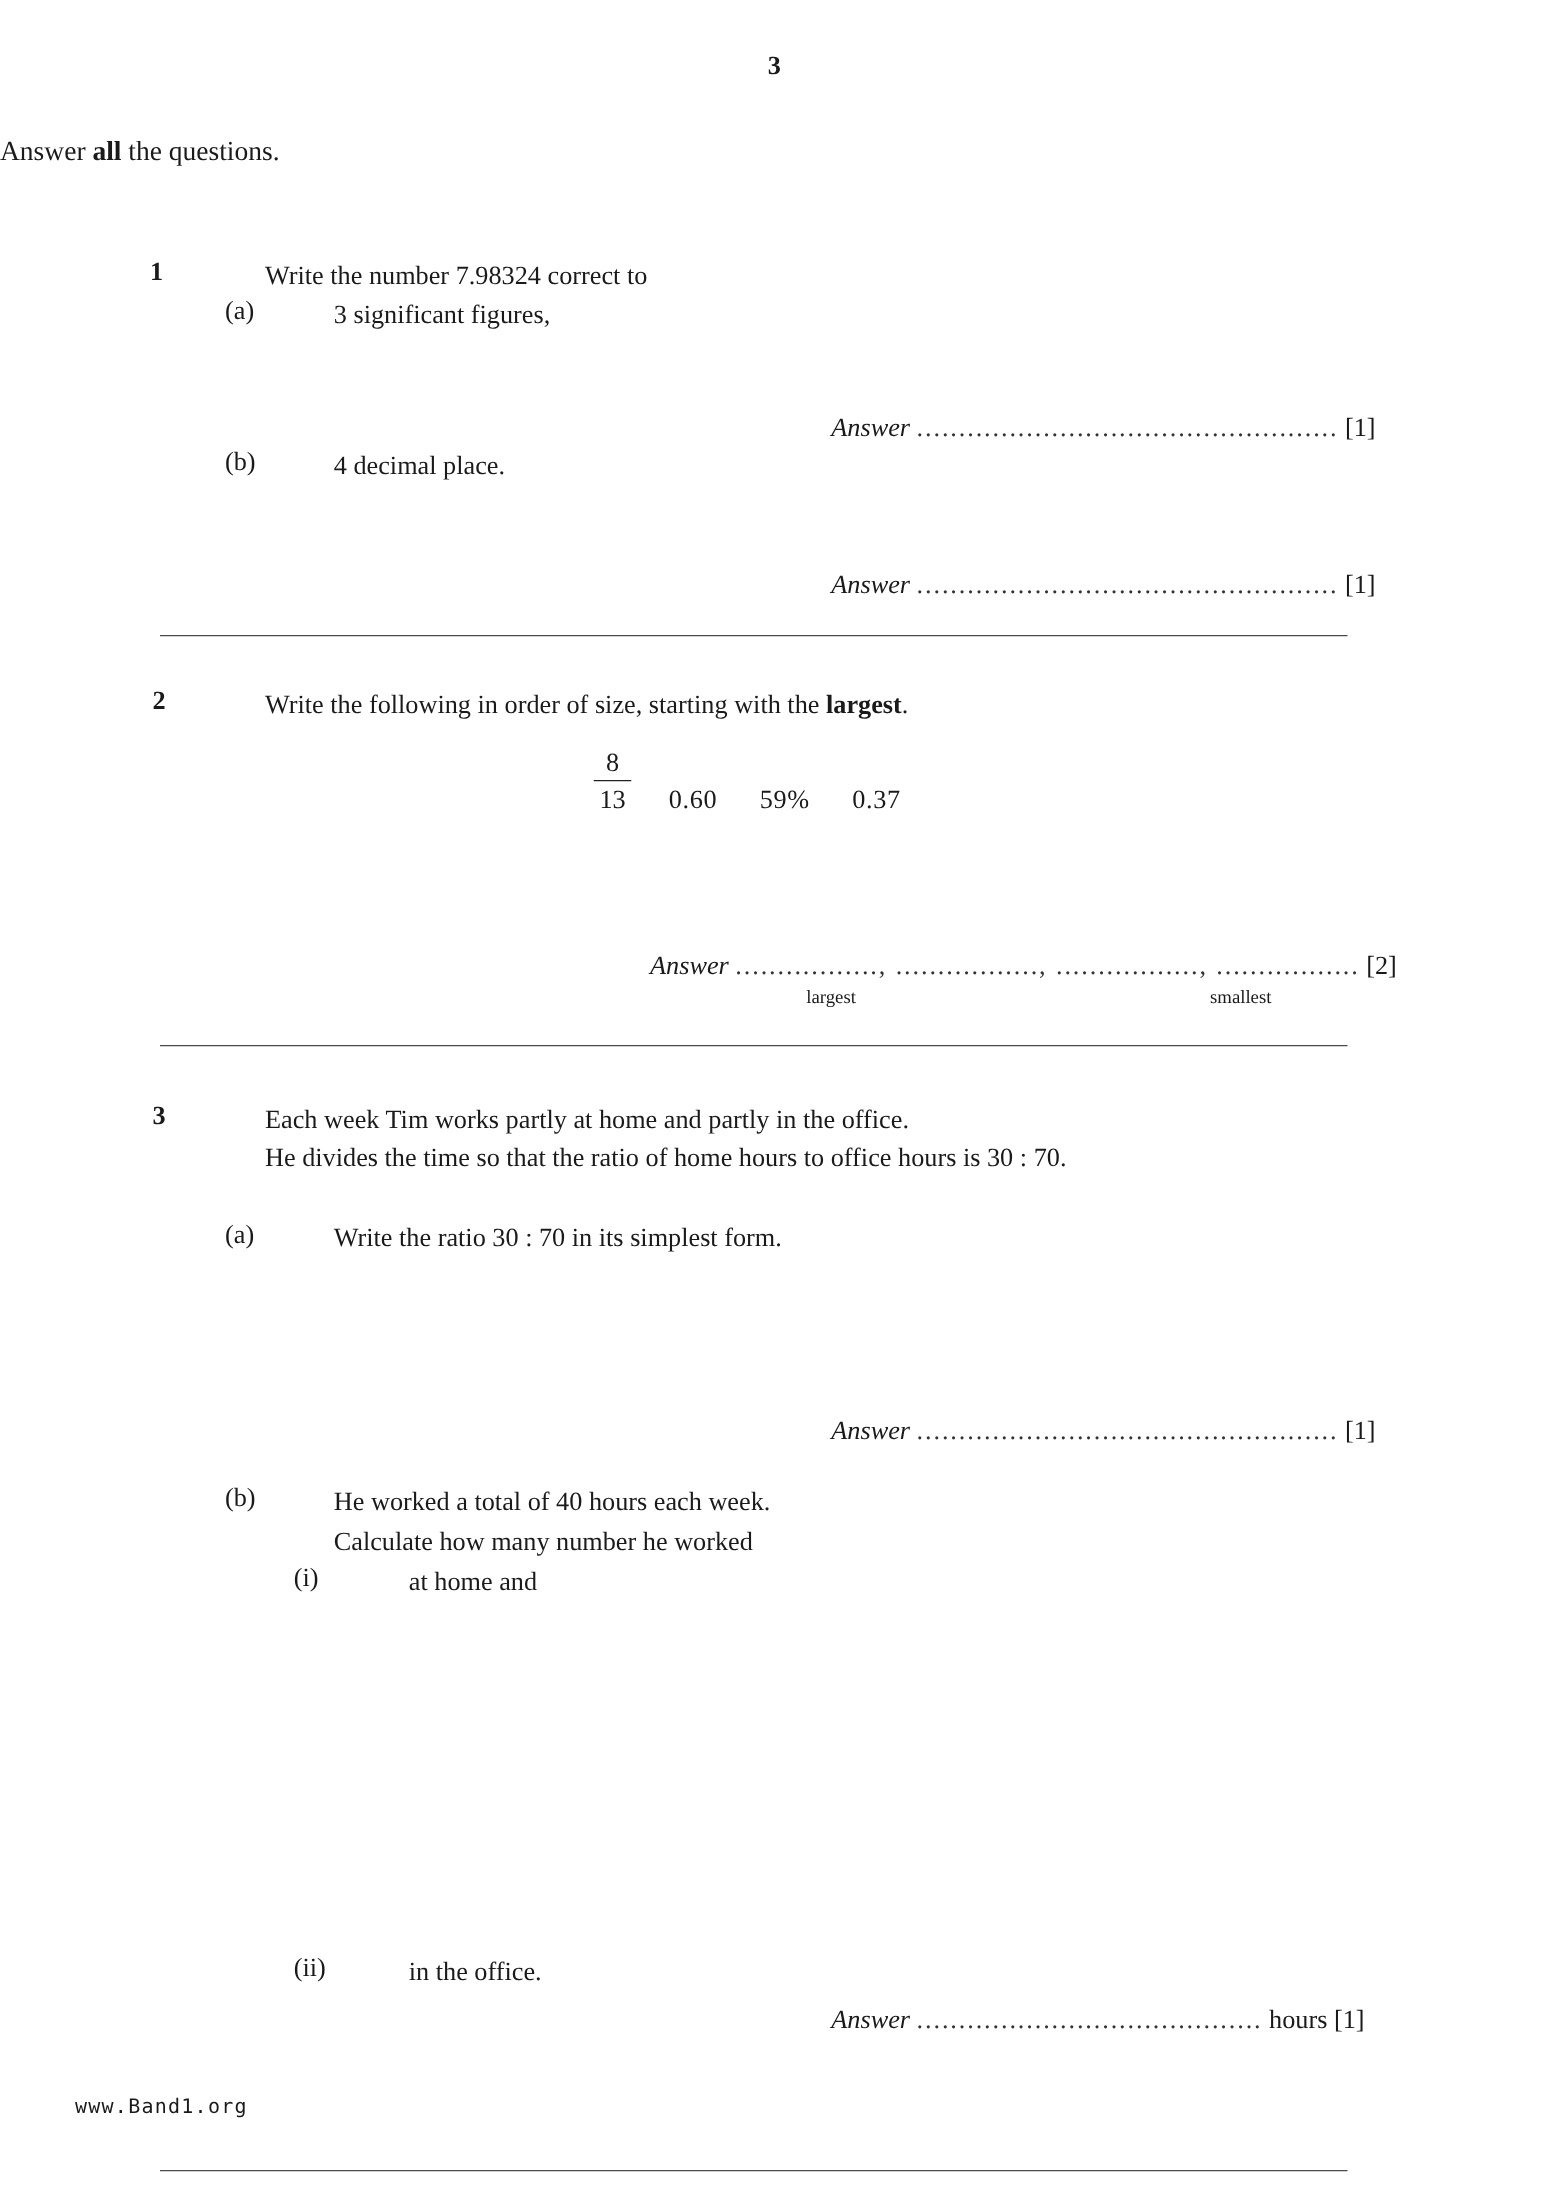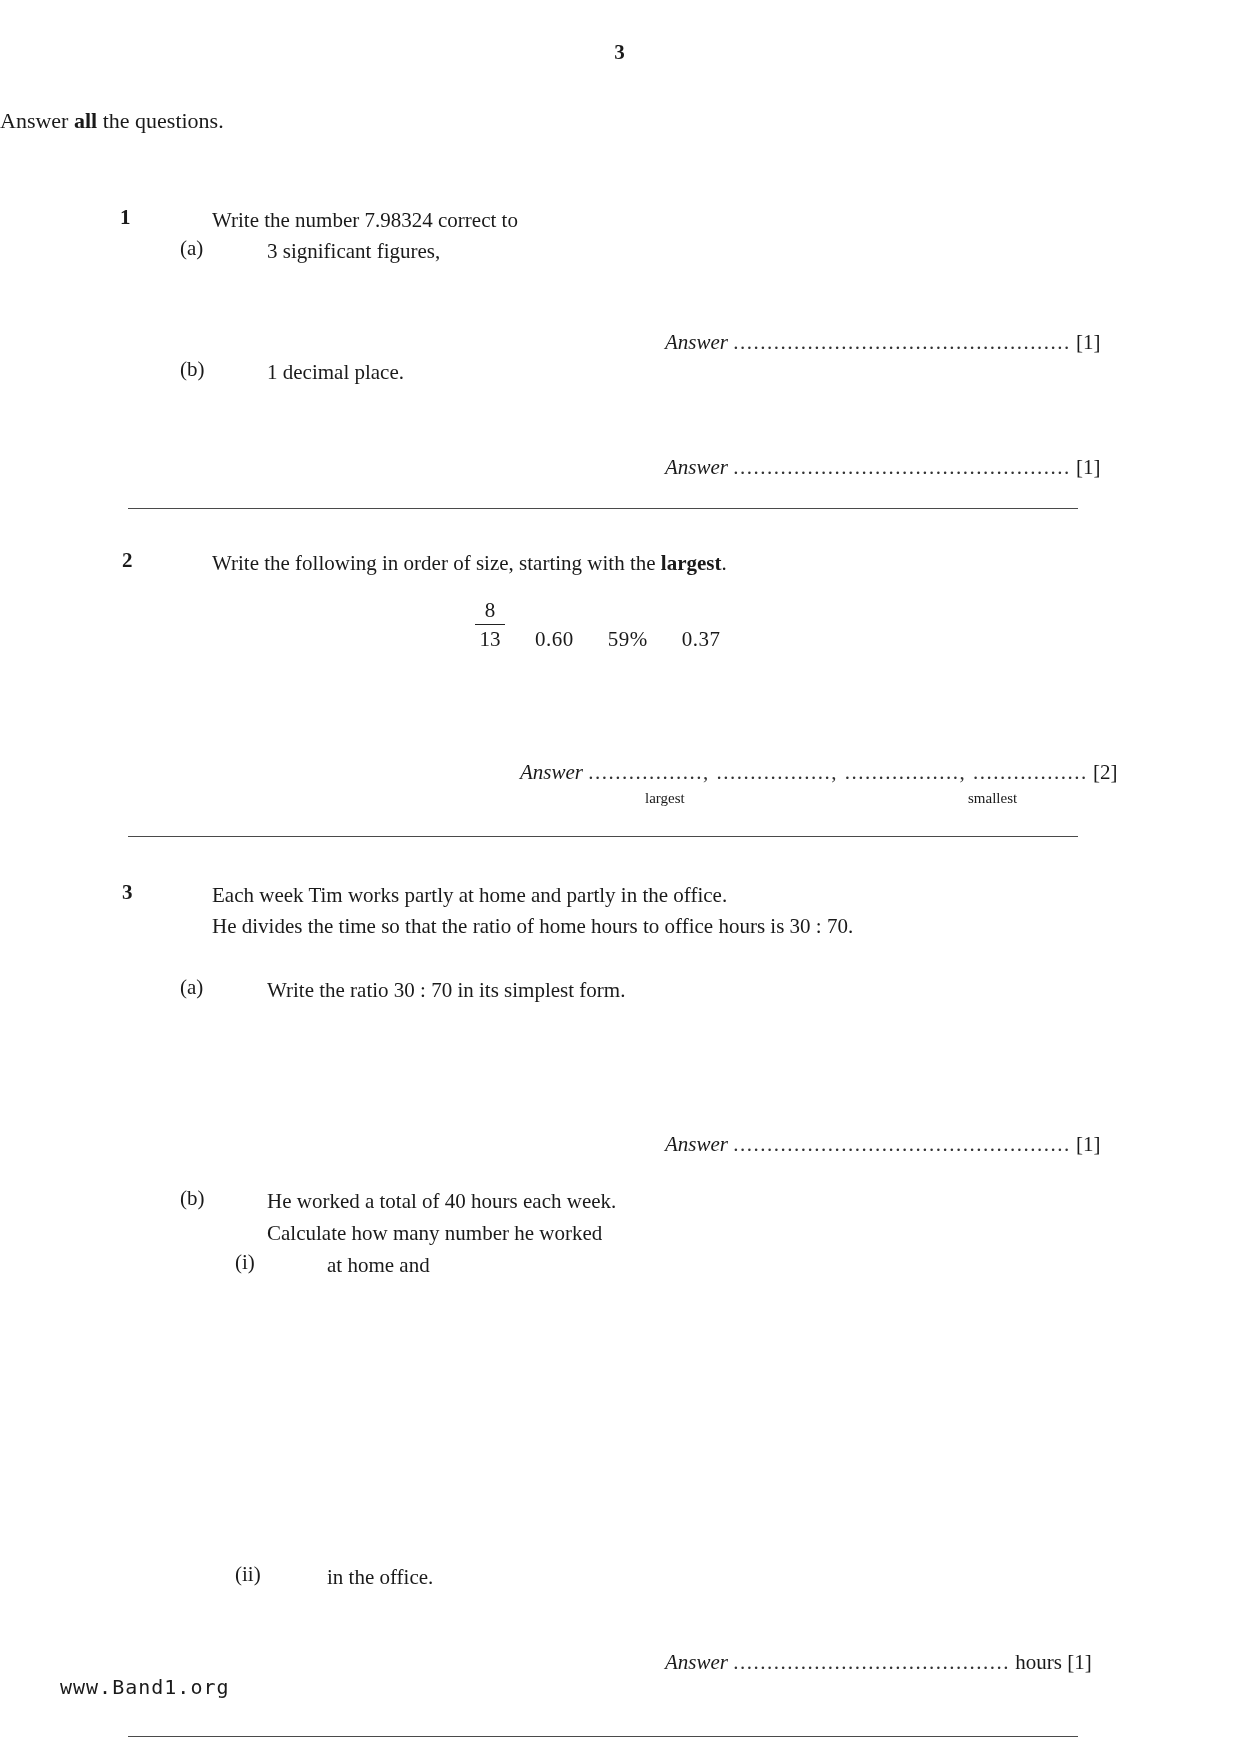--- a/index.html
+++ b/index.html
@@ -98,21 +98,21 @@
   .tinylabel {
     position: absolute;
     font-size: 15px;
   }
 
   .footer-url {
     position: absolute;
     left: 60px;
     top: 1675px;
     font-family: "DejaVu Sans Mono", monospace;
-    font-size: 20px;
+    font-size: 16px;
     letter-spacing: 1px;
     color: #1a1a1a;
   }
 </style>
 </head>
 <body>
 
 <div class="page">
 
   <div class="page-number">3</div>
@@ -127,21 +127,21 @@
   <div class="sublabel" style="left:180px; top:236px;">(a)</div>
   <div class="qtext" style="left:235px; top:236px;">3 significant figures,</div>
 
   <div class="answer-line" style="left:665px; top:330px;">
     <span class="answer-word">Answer</span>
     <span class="dots">..................................................</span>
     <span class="marks">[1]</span>
   </div>
 
   <div class="sublabel" style="left:180px; top:357px;">(b)</div>
-  <div class="qtext" style="left:235px; top:357px;">1 decimal place.</div>
+  <div class="qtext" style="left:235px; top:357px;">4 decimal place.</div>
 
   <div class="answer-line" style="left:665px; top:455px;">
     <span class="answer-word">Answer</span>
     <span class="dots">..................................................</span>
     <span class="marks">[1]</span>
   </div>
 
   <div class="rule" style="left:128px; top:508px; width:950px;"></div>
 
   <div class="qnum" style="left:122px; top:548px;">2</div>
@@ -187,21 +187,21 @@
   <div class="qtext" style="left:235px; top:1186px;">He worked a total of 40 hours each week.</div>
   <div class="qtext" style="left:235px; top:1218px;">Calculate how many number he worked</div>
 
   <div class="sublabel" style="left:235px; top:1250px;">(i)</div>
   <div class="qtext" style="left:295px; top:1250px;">at home and</div>
 
 
   <div class="sublabel" style="left:235px; top:1562px;">(ii)</div>
   <div class="qtext" style="left:295px; top:1562px;">in the office.</div>
 
-  <div class="answer-line" style="left:665px; top:1650px;font-family:Liberation Serif, serif;">
+  <div class="answer-line" style="left:665px; top:1603px;font-family:Liberation Serif, serif;">
     <span class="answer-word">Answer</span>
     <span class="dots">.........................................</span>
     <span>hours</span>
     <span class="marks">[1]</span>
   </div>
 
   <div class="footer-url">www.Band1.org</div>
 
   <div class="rule" style="left:128px; top:1736px; width:950px;"></div>
 

